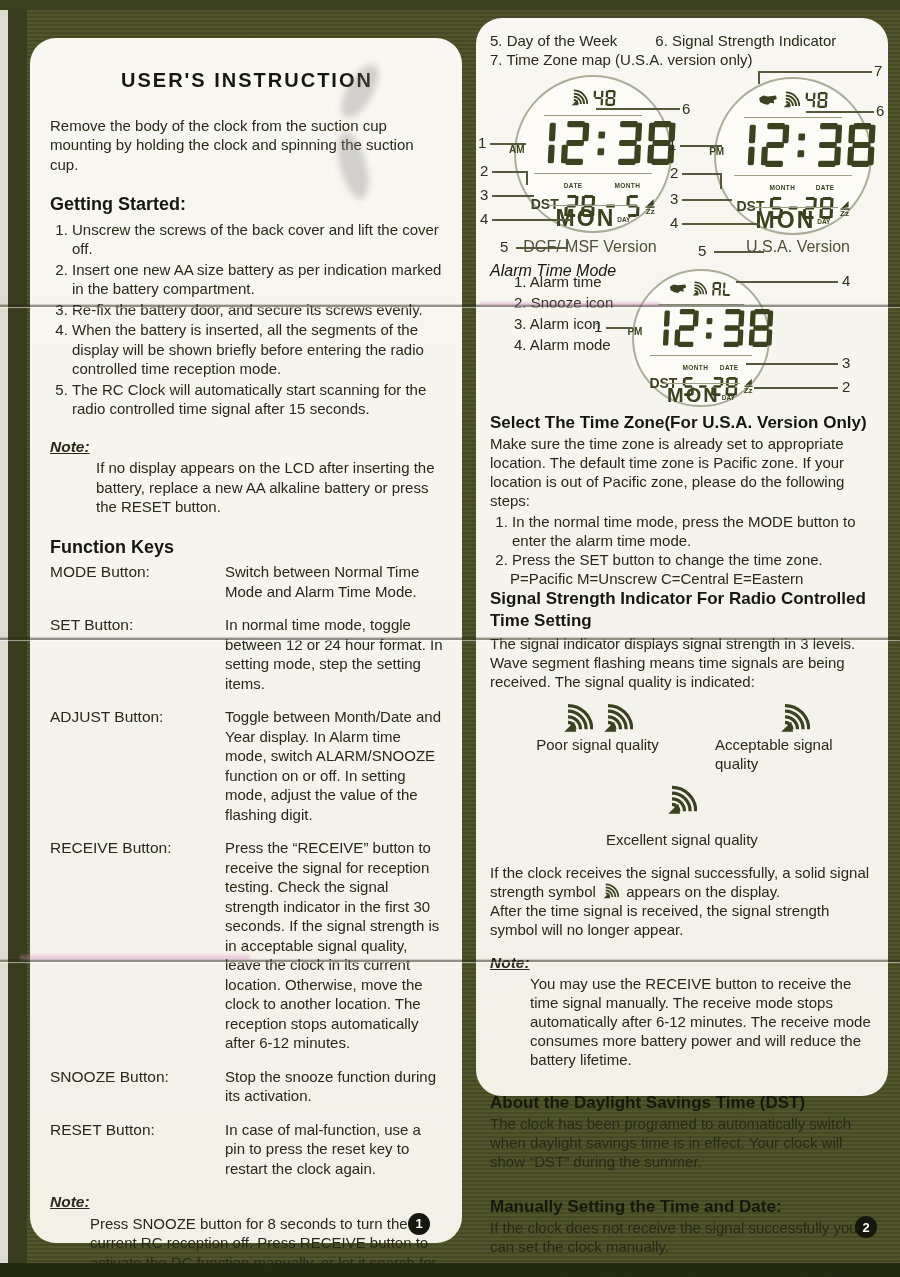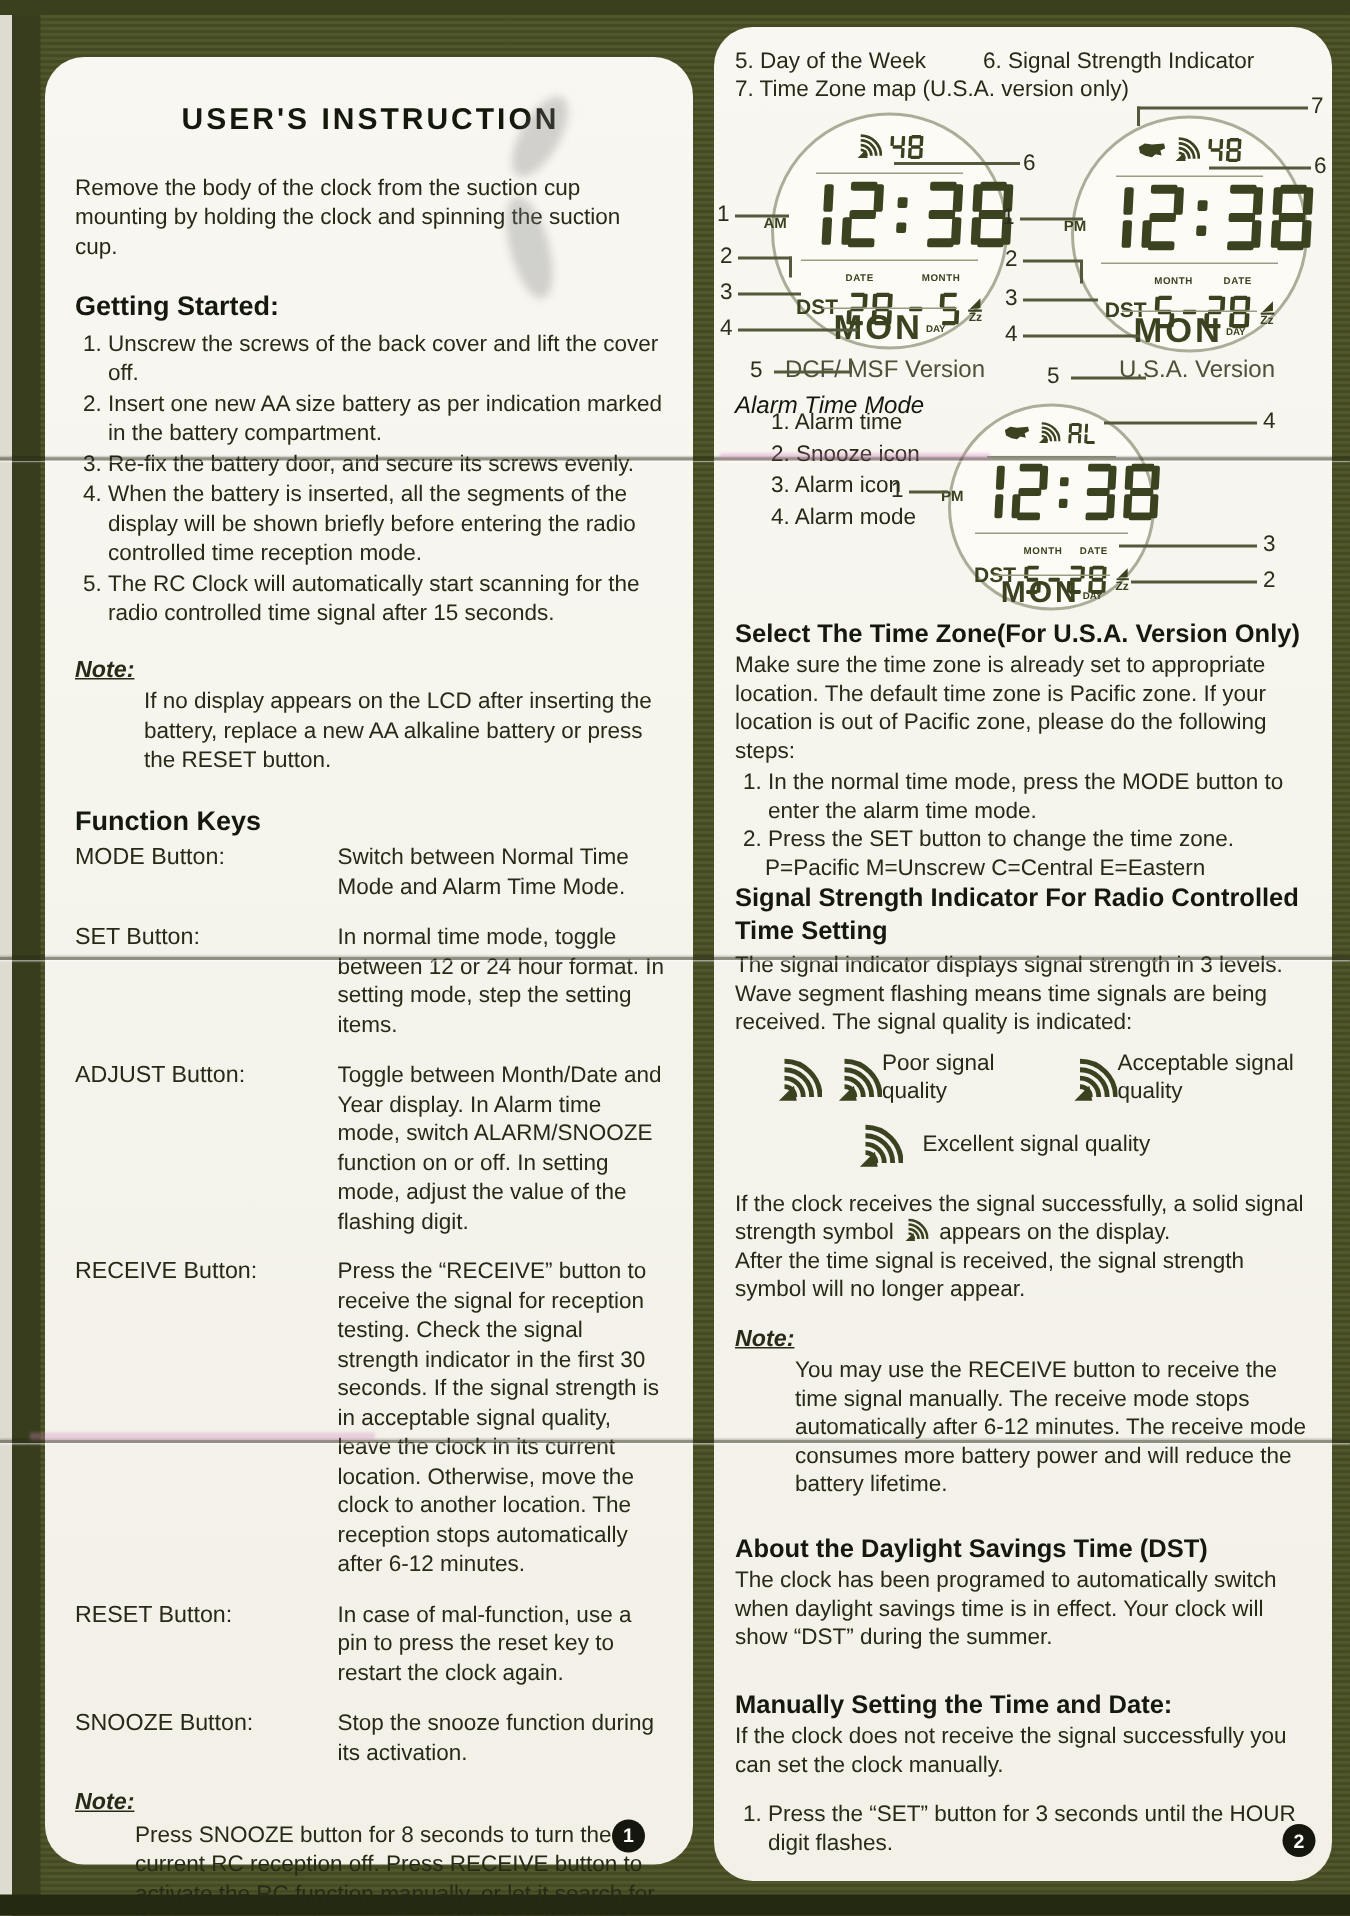--- a/index.html
+++ b/index.html
@@ -9,21 +9,21 @@
     background:repeating-linear-gradient(180deg, rgba(18,22,6,.16) 0 2px, rgba(96,105,48,.12) 2px 4px);}
   .edge-left-light{position:absolute;left:0;top:0;width:8px;height:100%;background:#dedcd0;}
   .edge-left-dark{position:absolute;left:8px;top:0;width:19px;height:100%;background:#383e1d;}
   .edge-bottom{position:absolute;left:0;bottom:0;width:100%;height:14px;background:#242a11;}
   .edge-top{position:absolute;left:0;top:0;width:100%;height:10px;background:#3a401e;}
 
   .panel{position:absolute;background:linear-gradient(180deg,#f8f7f1,#f2f0e7);
          border-radius:26px;box-sizing:border-box;z-index:2;}
   .lp{left:30px;top:38px;width:432px;height:1205px;padding:16px 18px 0 20px;
       font-size:15px;line-height:19.5px;}
-  .rp{left:476px;top:18px;width:412px;height:1236px;font-size:15px;line-height:19px;}
+  .rp{left:476px;top:18px;width:412px;height:1078px;font-size:15px;line-height:19px;}
 
   .crease{position:absolute;left:0;width:100%;height:2px;z-index:5;
           background:rgba(44,44,24,.5);box-shadow:0 1px 1px rgba(255,255,255,.55),0 -1px 1px rgba(0,0,0,.18);}
   .smear-pink{position:absolute;z-index:6;background:rgba(214,130,194,.32);filter:blur(1px);}
   .smudge{position:absolute;z-index:6;background:rgba(120,120,118,.30);filter:blur(3px);border-radius:50%;}
 
   
   .t1{font-size:25px;font-weight:bold;letter-spacing:1.5px;text-align:center;color:#15180c;margin-top:8px;}
   .t2{font-size:20px;font-weight:bold;letter-spacing:2px;text-align:center;color:#15180c;margin-top:17px;}
   .intro{margin-top:25px;}
@@ -81,21 +81,21 @@
   .clock-sm .l1{top:33px;} .clock-sm .l2{top:84px;} .clock-sm .l3{top:112px;}
   .clock-sm .time-row{top:38px;} .clock-sm .date-row{top:87px;} .clock-sm .day-row{top:114px;}
   .clock-sm .day{font-size:20px;line-height:20px;}
 
   .co-n{position:absolute;font-size:15px;color:#2c2f1b;line-height:15px;}
   .co-line{position:absolute;height:2px;background:#55593c;}
   .co-vline{position:absolute;width:2px;background:#55593c;}
 
   
   .sig-row1{display:flex;margin-top:6px;}
-  .sig-col{display:flex;flex-direction:row;align-items:center;}
+  .sig-col{display:flex;flex-direction:column;align-items:center;}
   .sig-icons{display:flex;gap:10px;align-items:flex-end;height:36px;}
   .sig-poor{margin-left:28px;width:190px;}
   .sig-acc{margin-left:38px;width:190px;}
   .sig-exc{margin:6px auto 0;width:220px;gap:13px;}
   .sig-label{margin-top:2px;}
   .inline-sig{display:inline-block;vertical-align:-2px;margin:0 3px;color:#3a421f;}
 </style>
 </head>
 <body>
 
@@ -156,26 +156,26 @@
     </div>
     <div class="fk-row">
       <div class="fk-key">ADJUST Button:</div>
       <div class="fk-desc">Toggle between Month/Date and Year display. In Alarm time mode, switch ALARM/SNOOZE function on or off. In setting mode, adjust the value of the flashing digit.</div>
     </div>
     <div class="fk-row">
       <div class="fk-key">RECEIVE Button:</div>
       <div class="fk-desc">Press the “RECEIVE” button to receive the signal for reception testing. Check the signal strength indicator in the first 30 seconds. If the signal strength is in acceptable signal quality, leave the clock in its current location. Otherwise, move the clock to another location. The reception stops automatically after 6-12 minutes.</div>
     </div>
     <div class="fk-row">
+      <div class="fk-key">SNOOZE Button:</div>
+      <div class="fk-desc">Stop the snooze function during its activation.</div>
+    </div>
+    <div class="fk-row">
       <div class="fk-key">RESET Button:</div>
       <div class="fk-desc">In case of mal-function, use a pin to press the reset key to restart the clock again.</div>
-    </div>
-    <div class="fk-row">
-      <div class="fk-key">SNOOZE Button:</div>
-      <div class="fk-desc">Stop the snooze function during its activation.</div>
     </div>
 
     <div class="note" style="margin-top:6px;">
       <span class="note-label">Note:</span>
       <div class="note-text" style="margin-left:40px;">Press SNOOZE button for 8 seconds to turn the current RC reception off. Press RECEIVE button to activate the RC function manually, or let it search for the time signal automatically at 2:00 AM, 3:00 AM, 4:00 AM or 5:00 PM.</div>
     </div>
 
     <div class="badge" style="left:378px;top:1175px;">1</div>
   </div>
 

